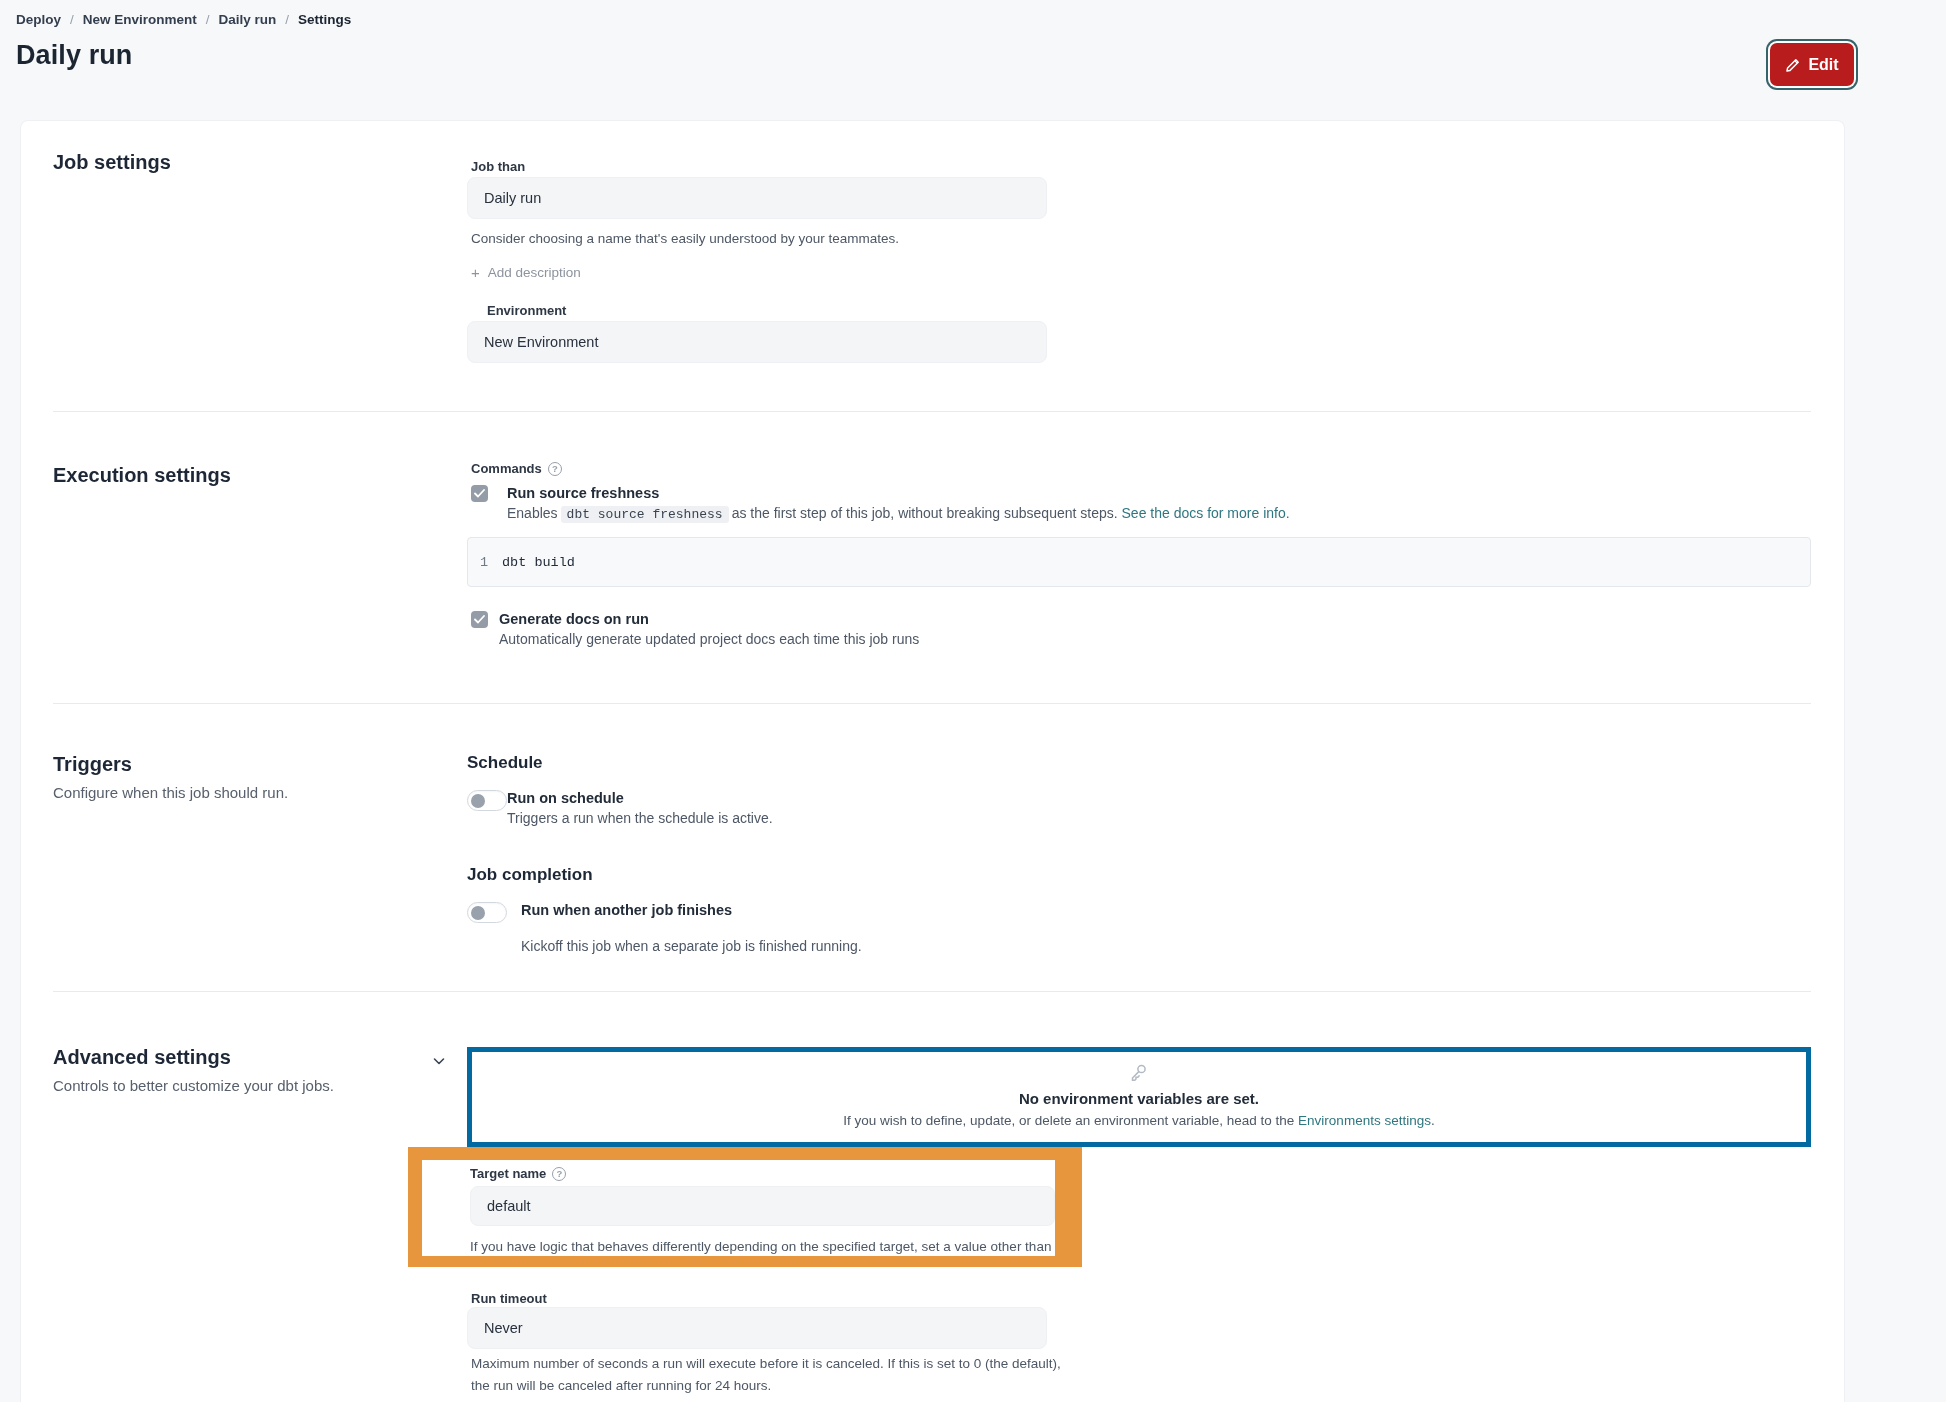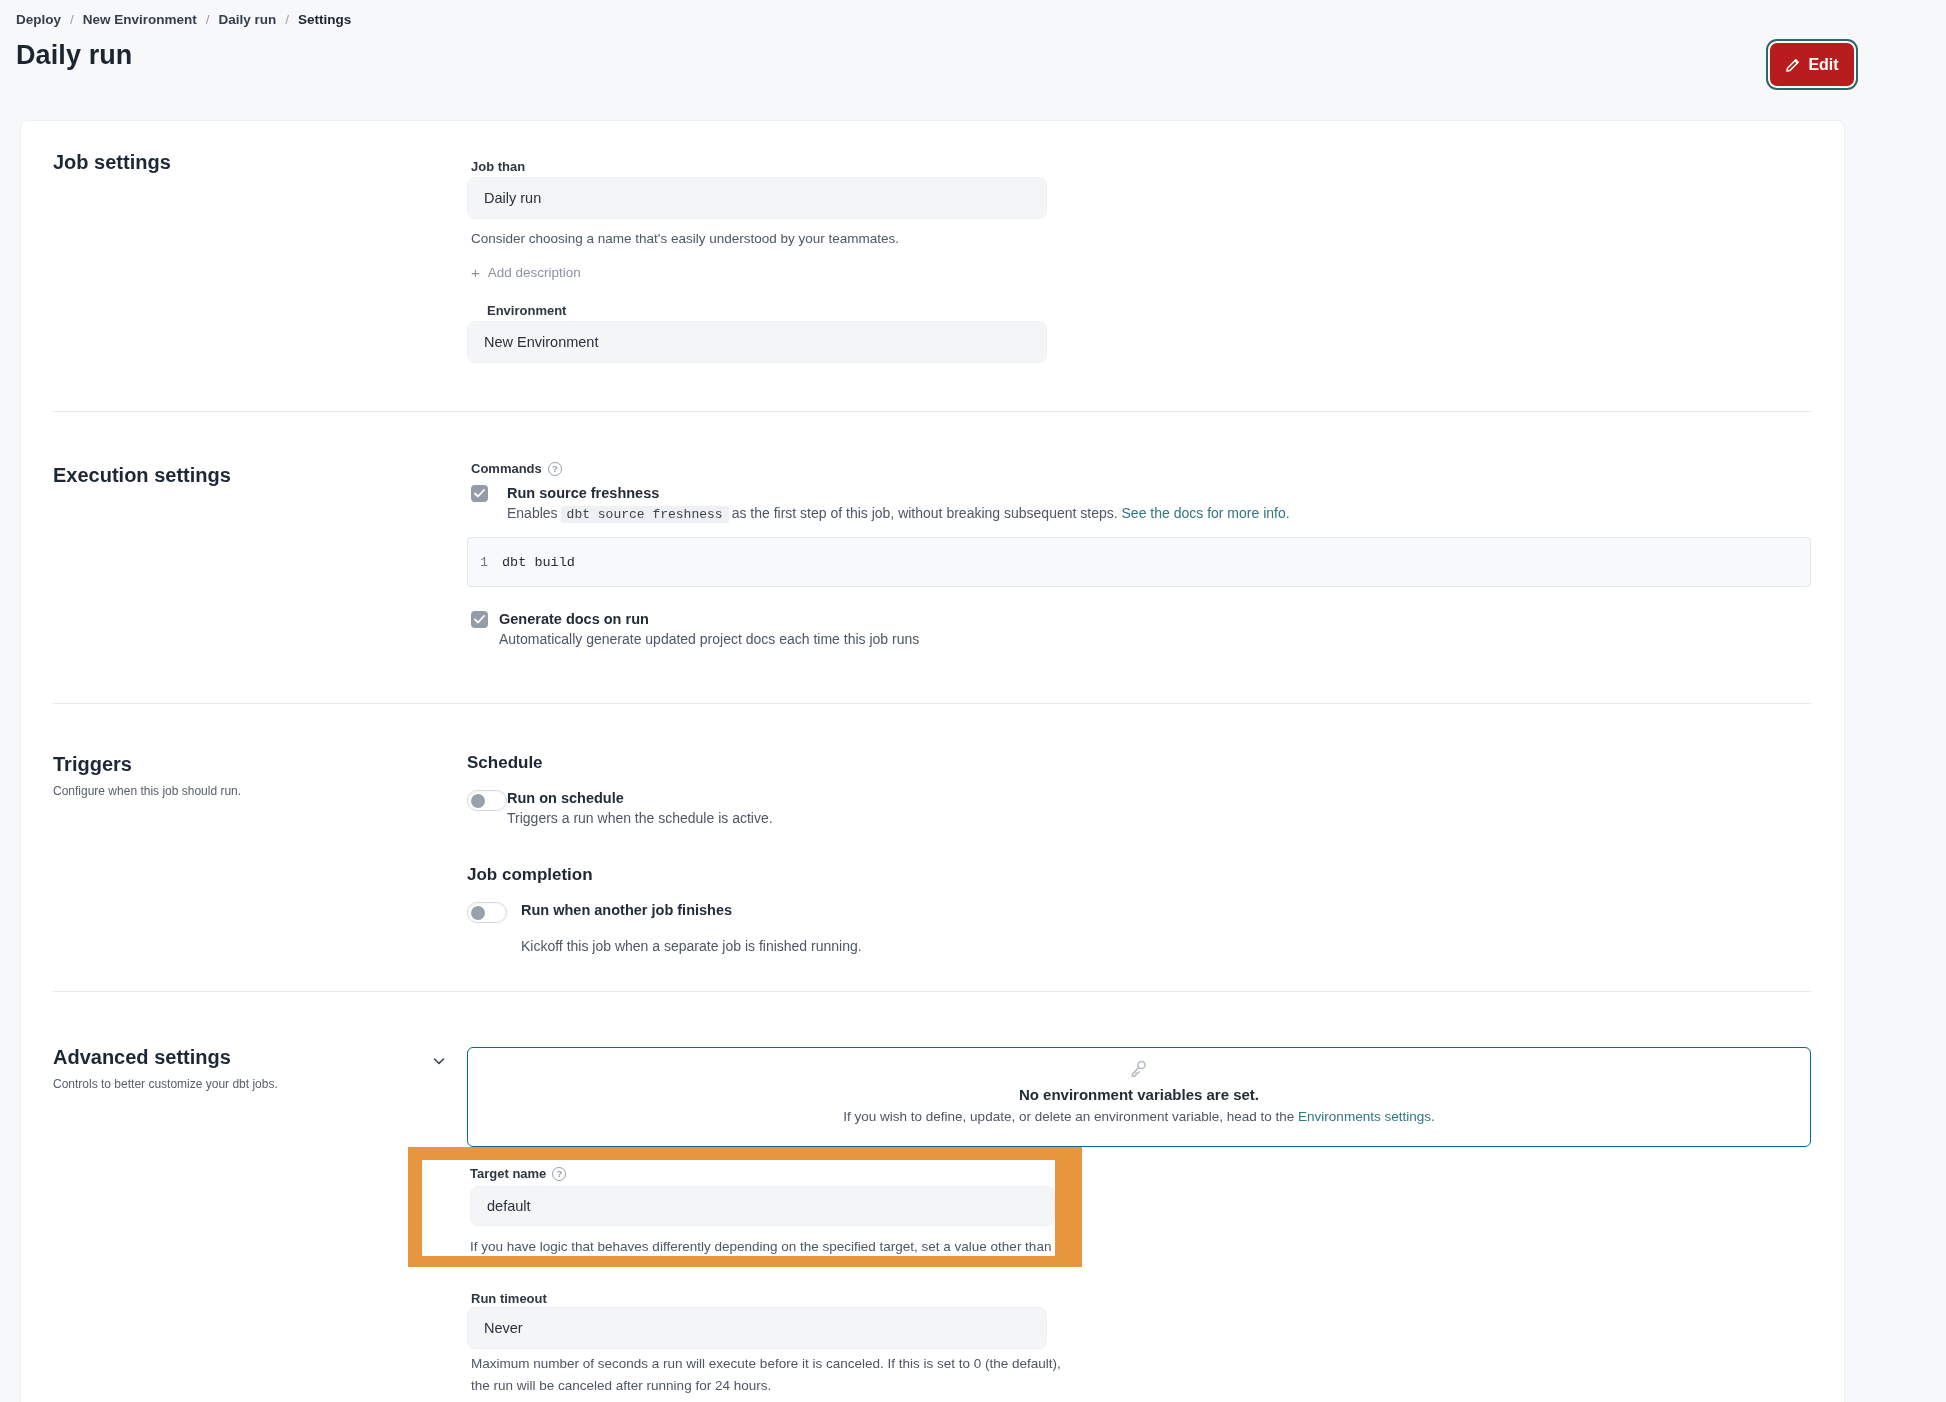--- a/index.html
+++ b/index.html
@@ -32,21 +32,21 @@
   }
 
   
   .card {
     left:20px; top:120px; width:1825px; height:1282px;
     background:#ffffff; border-radius:8px 8px 0 0;
     border:1px solid #eef0f3; border-bottom:none;
   }
 
   .section-heading { font-size:20px; font-weight:700; color:#1d2736; }
-  .section-sub { font-size:12px; color:#57606c; }
+  .section-sub { font-size:15px; color:#57606c; }
   .sub-heading { font-size:17px; font-weight:700; color:#1d2736; }
 
   .field-label { font-size:13px; font-weight:700; color:#2e3744; display:flex; align-items:center; gap:6px; }
   .input {
     background:#f4f5f7; border:1px solid #eff0f3; border-radius:8px;
     width:580px; height:42px; display:flex; align-items:center;
     padding-left:16px; font-size:14.5px; color:#28313d; cursor:text;
   }
   .helper { font-size:13.5px; color:#4d5765; }
 
@@ -87,21 +87,21 @@
     position:relative; cursor:pointer; flex:none;
     box-shadow:inset 0 1px 2px rgba(0,0,0,0.04);
   }
   .toggle .knob {
     position:absolute; left:3px; top:2.5px; width:14px; height:14px;
     border-radius:50%; background:#98a1ac;
   }
 
   .envbox {
     left:446px; top:926px; width:1344px; height:100px;
-    background:#ffffff; border:1px solid #0369a1; border-radius:6px;
+    background:#ffffff; border:5px solid #0369a1; border-radius:0;
     display:flex; flex-direction:column; align-items:center; padding-top:10px;
   }
   .envbox-title { font-size:15px; font-weight:700; color:#232d3a; margin-top:2px; }
   .envbox-desc { font-size:13.5px; color:#4d5765; margin-top:6px; }
 
   .chevron-btn { left:406px; top:928px; width:24px; height:24px; display:flex; align-items:center; justify-content:center; cursor:pointer; }
 
   
   .highlight {
     left:408px; top:1147px; width:674px; height:120px;

